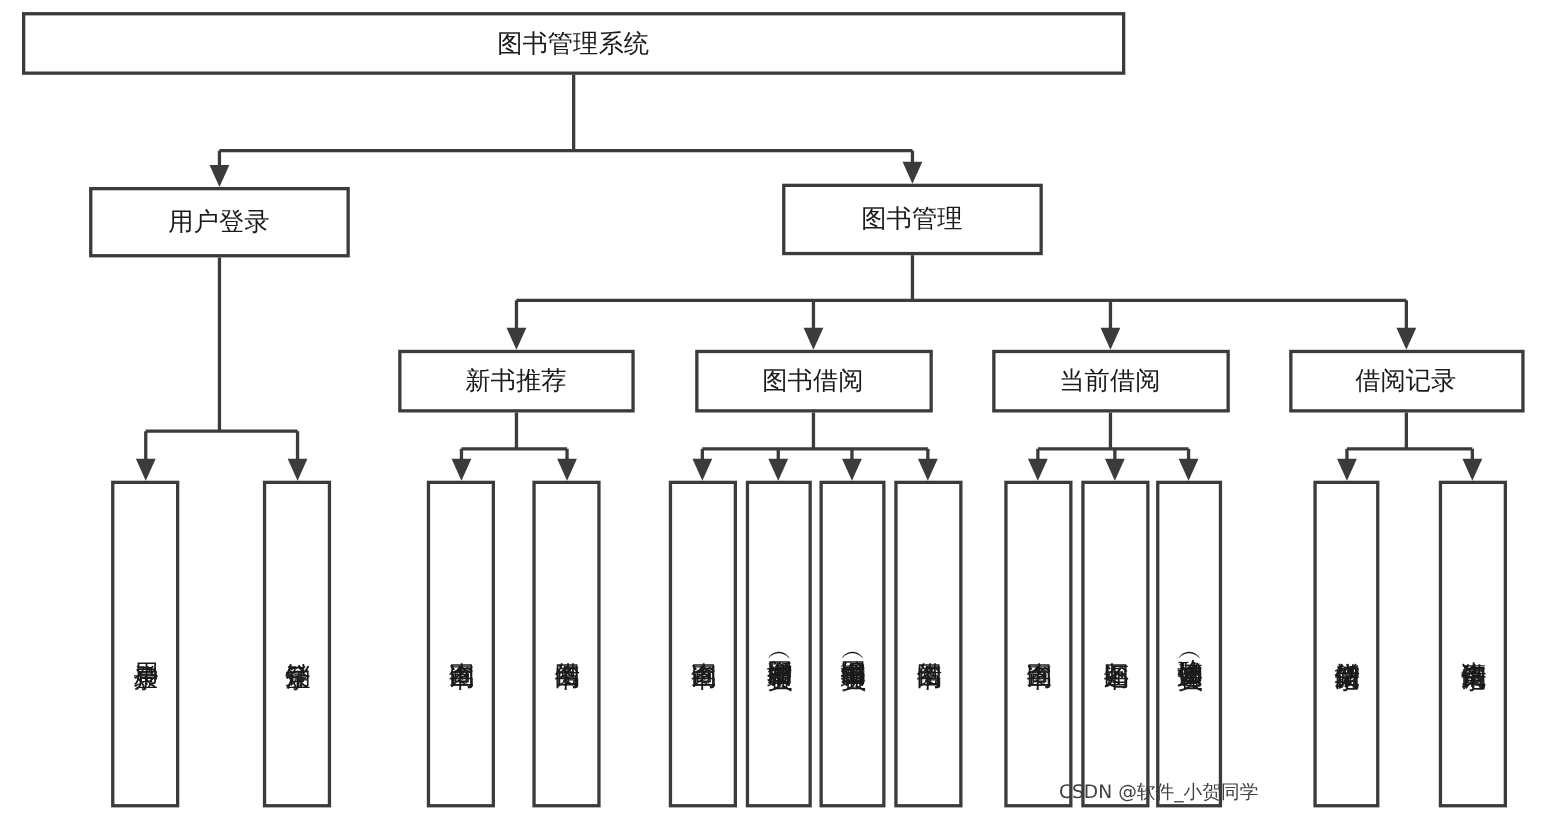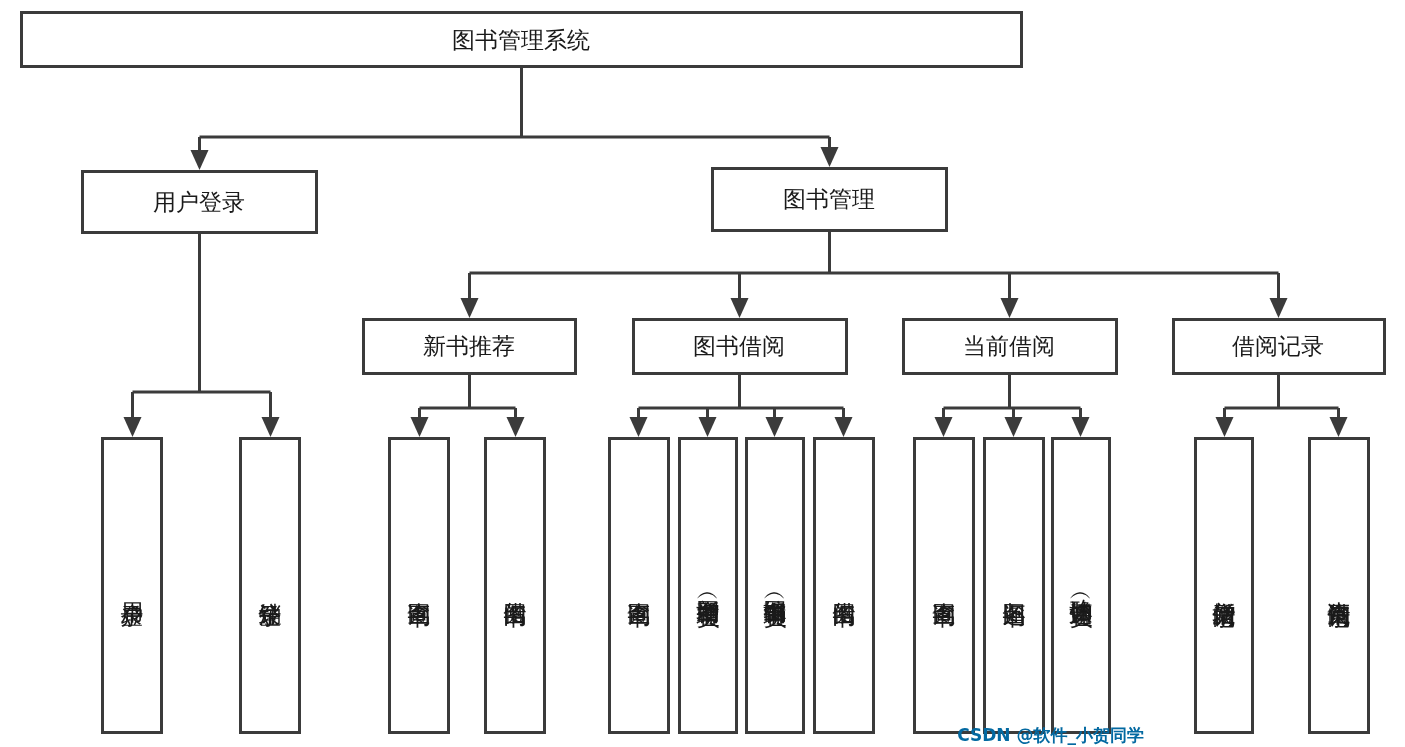--- a/index.html
+++ b/index.html
@@ -60,27 +60,26 @@
     display: flex;
     align-items: center;
     justify-content: center;
     letter-spacing: 1px;
     white-space: nowrap;
     pointer-events: none;
   }
   #watermark {
     position: absolute;
     right: 8px;
-    bottom: 0;
+    bottom: 16px;
     font-family: "DejaVu Sans", "Liberation Sans", sans-serif;
     font-size: 17px;
-    color: #0369a1;
+    color: #404040;
     white-space: nowrap;
     user-select: none;
-    font-weight: bold;
   }
 </style>
 </head>
 <body>
 
 <div id="diagram-root">
 
   <svg id="flow-svg" viewBox="0 0 1405 747">
     <defs>
       <marker id="arrow" viewBox="0 0 12 12" refX="6" refY="10" markerWidth="12" markerHeight="12" orient="auto-start-reverse"></marker>

